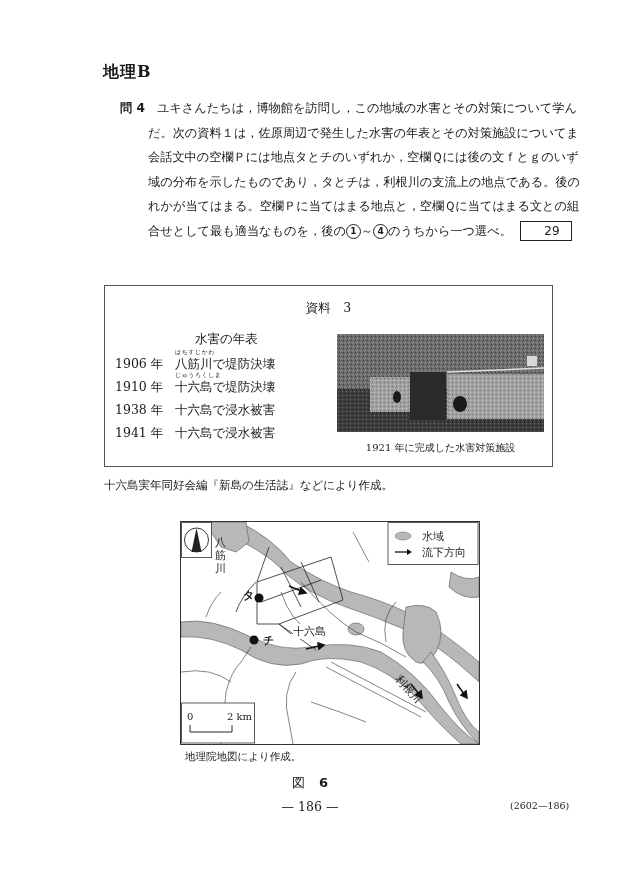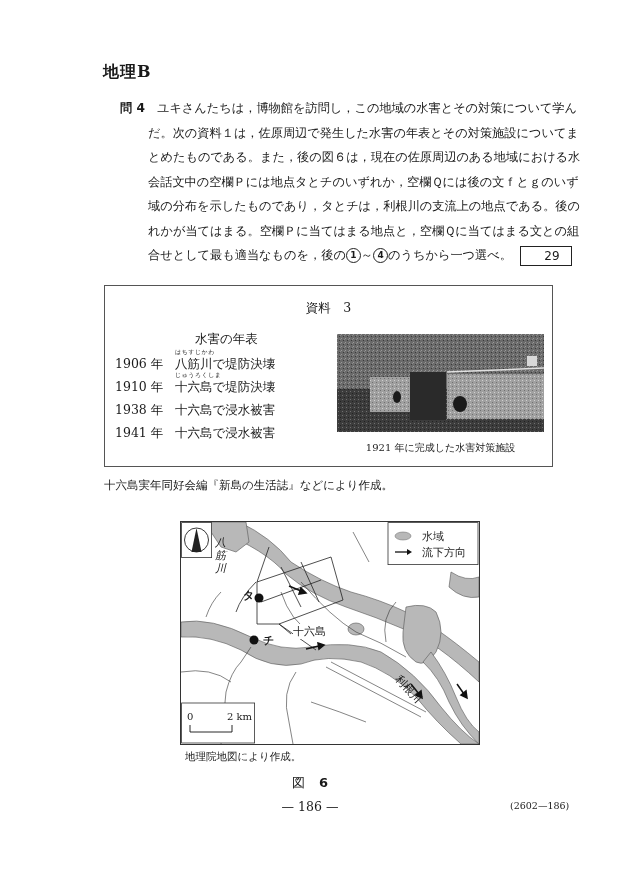--- a/index.html
+++ b/index.html
@@ -33,21 +33,20 @@
   .code { left:510px; top:800px; font-size:9.5px; }
 </style>
 </head>
 <body>
 
 <div class="abs subject">地理B</div>
 
 <div class="abs qtext">
   <span class="line"><span class="qlabel">問 4</span><span>ユキさんたちは，博物館を訪問し，この地域の水害とその対策について学ん</span></span>
   <span class="line indent">だ。次の資料１は，佐原周辺で発生した水害の年表とその対策施設についてま</span>
-  <span class="line indent">とめたものである。また，後の図６は，現在の佐原周辺のある地域における水</span>
   <span class="line indent">会話文中の空欄Ｐには地点タとチのいずれか，空欄Ｑには後の文ｆとｇのいず</span>
   <span class="line indent">域の分布を示したものであり，タとチは，利根川の支流上の地点である。後の</span>
   <span class="line indent">れかが当てはまる。空欄Ｐに当てはまる地点と，空欄Ｑに当てはまる文との組</span>
   <span class="line indent">
     <span>合せとして最も適当なものを，後の</span><span class="circ">1</span><span>～</span><span class="circ">4</span><span>のうちから一つ選べ。</span><span class="answer-box">29</span>
   </span>
 </div>
 
 <div class="abs mat-box">
   <div class="abs mat-title">資料　3</div>
@@ -174,21 +173,21 @@
 
     <circle cx="78" cy="76" r="4.5" fill="#111"></circle>
     <circle cx="73" cy="118" r="4.5" fill="#111"></circle>
 
     <g>
       <rect x="0.6" y="181" width="73" height="40" fill="#fff" stroke="#333" stroke-width="0.8"></rect>
       <path d="M9,203 L9,210 L51,210 L51,203" fill="none" stroke="#111" stroke-width="0.9"></path>
     </g>
   </svg>
   
-  <div class="abs" style="left:34px;top:14px;width:12px;font-size:11px;line-height:13px;font-style:italic;">八筋川</div>
+  <div class="abs" style="left:34px;top:14px;width:12px;font-size:11px;line-height:13px;">八筋川</div>
   <div class="abs" style="left:62px;top:66px;font-size:11px;font-weight:bold;font-family:'DejaVu Sans',sans-serif;">タ</div>
   <div class="abs" style="left:82px;top:111px;font-size:11px;font-weight:bold;font-family:'DejaVu Sans',sans-serif;">チ</div>
   <div class="abs" style="left:112px;top:102px;font-size:11px;background:#fff;">十六島</div>
   <div class="abs" style="left:222px;top:150px;font-size:11px;transform:rotate(48deg);transform-origin:left top;">利根川</div>
   <div class="abs" style="left:241px;top:7px;font-size:11px;">水域</div>
   <div class="abs" style="left:241px;top:23px;font-size:11px;">流下方向</div>
   <div class="abs" style="left:6px;top:189px;font-size:10px;">0</div>
   <div class="abs" style="left:46px;top:189px;font-size:10px;">2 km</div>
 </div>
 

